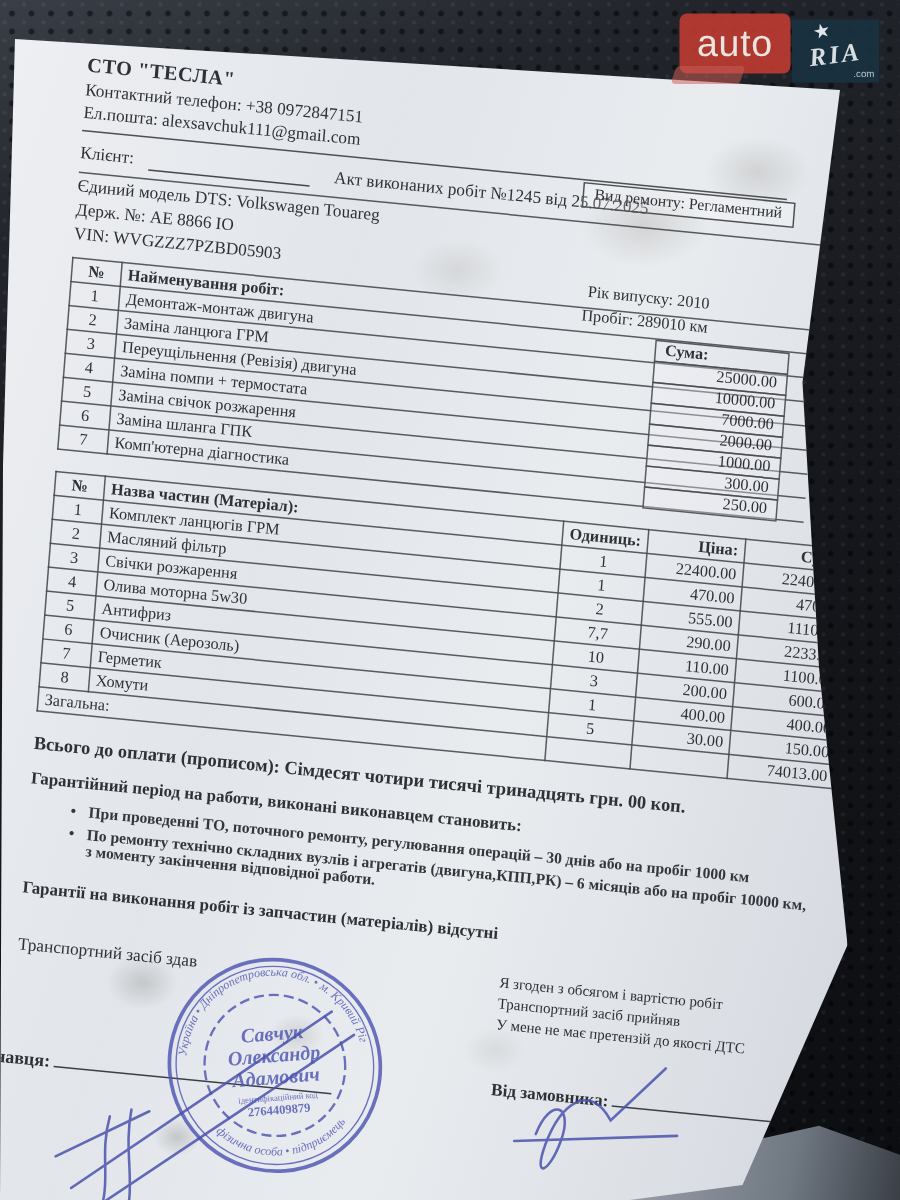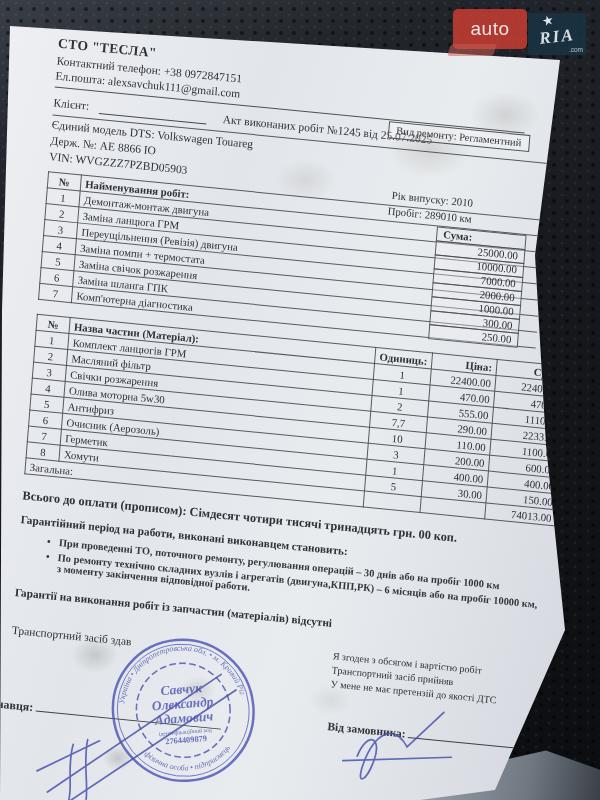--- a/index.html
+++ b/index.html
@@ -85,21 +85,21 @@
   .customer{position:absolute;left:322px;top:76px;font-size:11.5px;font-weight:bold;}
   .customer .sigline{display:inline-block;width:120px;border-bottom:1px solid #3c3f45;height:12px;}
   .stampsvg{position:absolute;left:92px;top:-6px;width:170px;height:190px;opacity:.82;}
   .pensvg{position:absolute;left:0;top:0;width:540px;height:230px;}
   
   .wm{position:absolute;left:453px;top:9px;display:flex;align-items:flex-start;z-index:9;opacity:.96;}
   .wm-red{width:74px;height:40px;border-radius:5px;background:rgba(197,61,50,.9);
     display:flex;align-items:center;justify-content:center;position:relative;}
   .wm-red::after{content:"";position:absolute;left:-4px;bottom:-7px;width:46px;height:12px;
     background:rgba(205,95,85,.55);border-radius:3px;transform:skewX(-18deg);}
-  .wm-auto{color:#f3ece7;font-family:"Liberation Sans",sans-serif;font-size:19px;letter-spacing:.5px;}
+  .wm-auto{color:#f3ece7;font-family:"Liberation Sans",sans-serif;font-size:25px;letter-spacing:.5px;}
   .wm-navy{width:58px;height:42px;margin-left:1px;margin-top:4px;background:rgba(25,49,64,.95);
     position:relative;display:flex;align-items:center;justify-content:center;}
   .wm-star{position:absolute;left:14px;top:0px;color:#e9eef2;font-size:13px;transform:rotate(-14deg);}
   .wm-ria{color:#dfe6ea;font-family:"Liberation Serif",serif;font-style:italic;font-weight:bold;
     font-size:17px;letter-spacing:2px;transform:rotate(-7deg) translateY(3px);}
   .wm-com{position:absolute;right:3px;bottom:2px;font-size:6.5px;color:#c3ccd2;font-family:"Liberation Sans",sans-serif;}
   .stamp-text{font-family:"Liberation Serif",serif;fill:#4d55b2;}
 </style>
 </head>
 <body>

